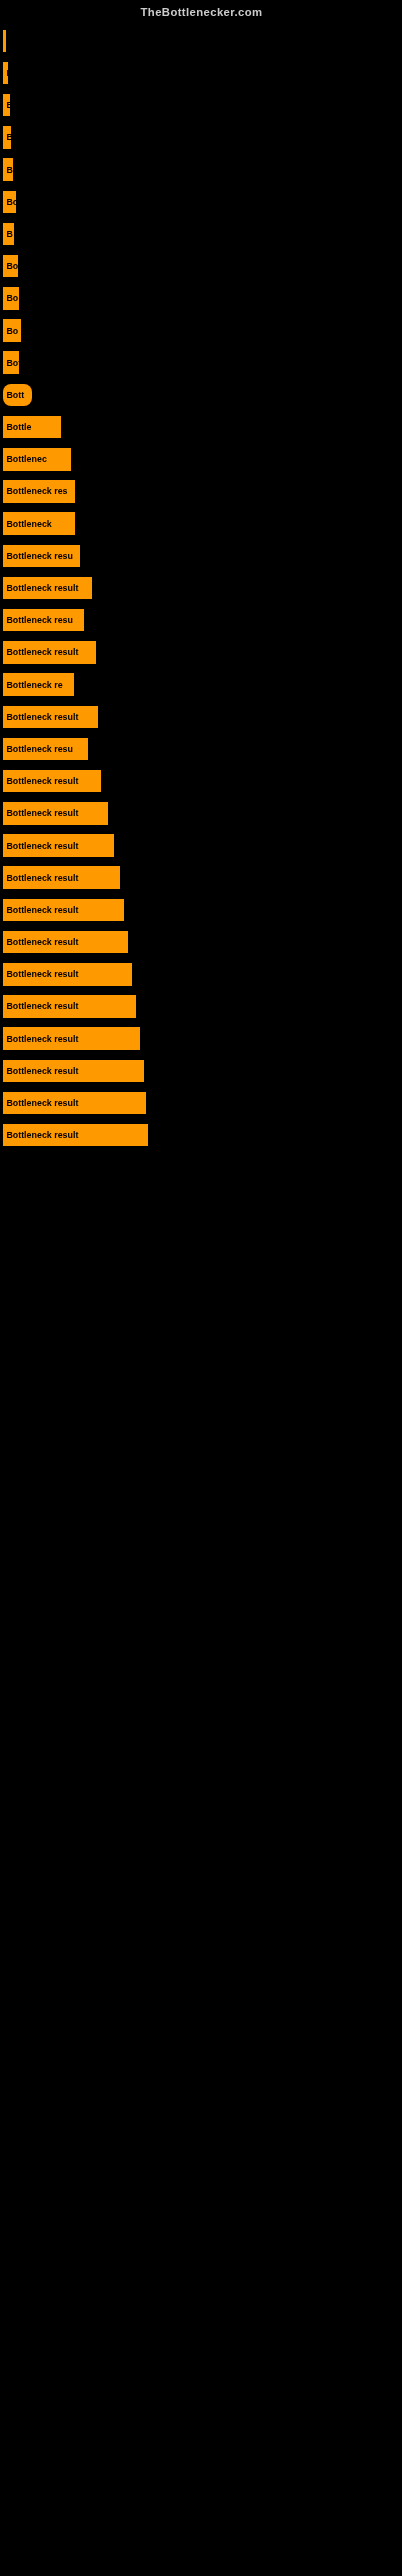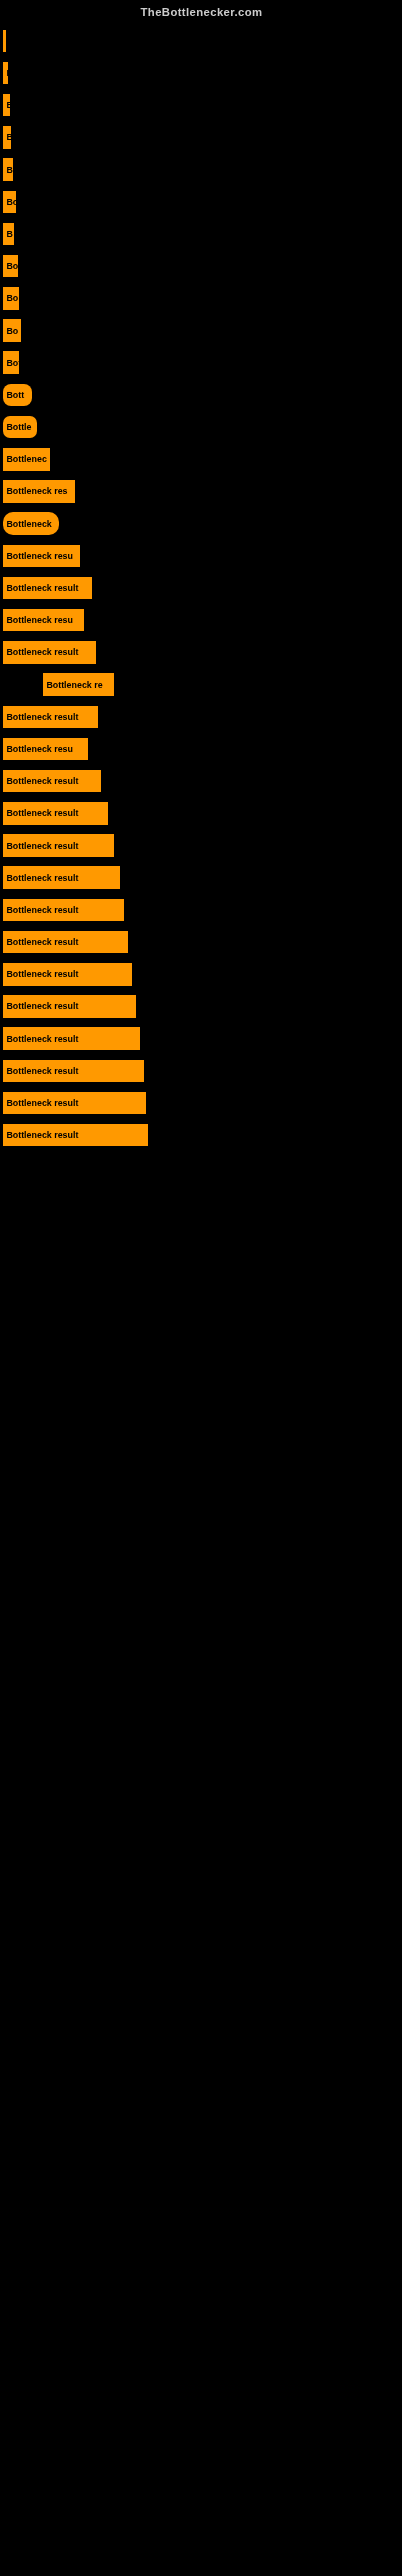--- a/index.html
+++ b/index.html
@@ -108,36 +108,36 @@
       <div class="bar-fill" style="width: 16px;">
         <span class="bar-text">Bottl</span>
       </div>
     </div>
     <div class="bar-row">
       <div class="bar-fill" style="width: 29px; border-radius: 8px;">
         <span class="bar-text">Bott</span>
       </div>
     </div>
     <div class="bar-row">
-      <div class="bar-fill" style="width: 34px; border-radius: 7px;">
+      <div class="bar-fill" style="width: 58px;">
         <span class="bar-text">Bottle</span>
       </div>
     </div>
     <div class="bar-row">
-      <div class="bar-fill" style="width: 47px;">
+      <div class="bar-fill" style="width: 68px;">
         <span class="bar-text">Bottlenec</span>
       </div>
     </div>
     <div class="bar-row">
       <div class="bar-fill" style="width: 72px;">
         <span class="bar-text">Bottleneck res</span>
       </div>
     </div>
     <div class="bar-row">
-      <div class="bar-fill" style="width: 56px; border-radius: 10px;">
+      <div class="bar-fill" style="width: 72px;">
         <span class="bar-text">Bottleneck</span>
       </div>
     </div>
     <div class="bar-row">
       <div class="bar-fill" style="width: 77px;">
         <span class="bar-text">Bottleneck resu</span>
       </div>
     </div>
     <div class="bar-row">
       <div class="bar-fill" style="width: 89px;">
@@ -148,21 +148,21 @@
       <div class="bar-fill" style="width: 81px;">
         <span class="bar-text">Bottleneck resu</span>
       </div>
     </div>
     <div class="bar-row">
       <div class="bar-fill" style="width: 93px;">
         <span class="bar-text">Bottleneck result</span>
       </div>
     </div>
     <div class="bar-row">
-      <div class="bar-fill" style="width: 71px; margin-left: 40px;">
+      <div class="bar-fill" style="width: 71px;">
         <span class="bar-text">Bottleneck re</span>
       </div>
     </div>
     <div class="bar-row">
       <div class="bar-fill" style="width: 95px;">
         <span class="bar-text">Bottleneck result</span>
       </div>
     </div>
     <div class="bar-row">
       <div class="bar-fill" style="width: 85px;">

